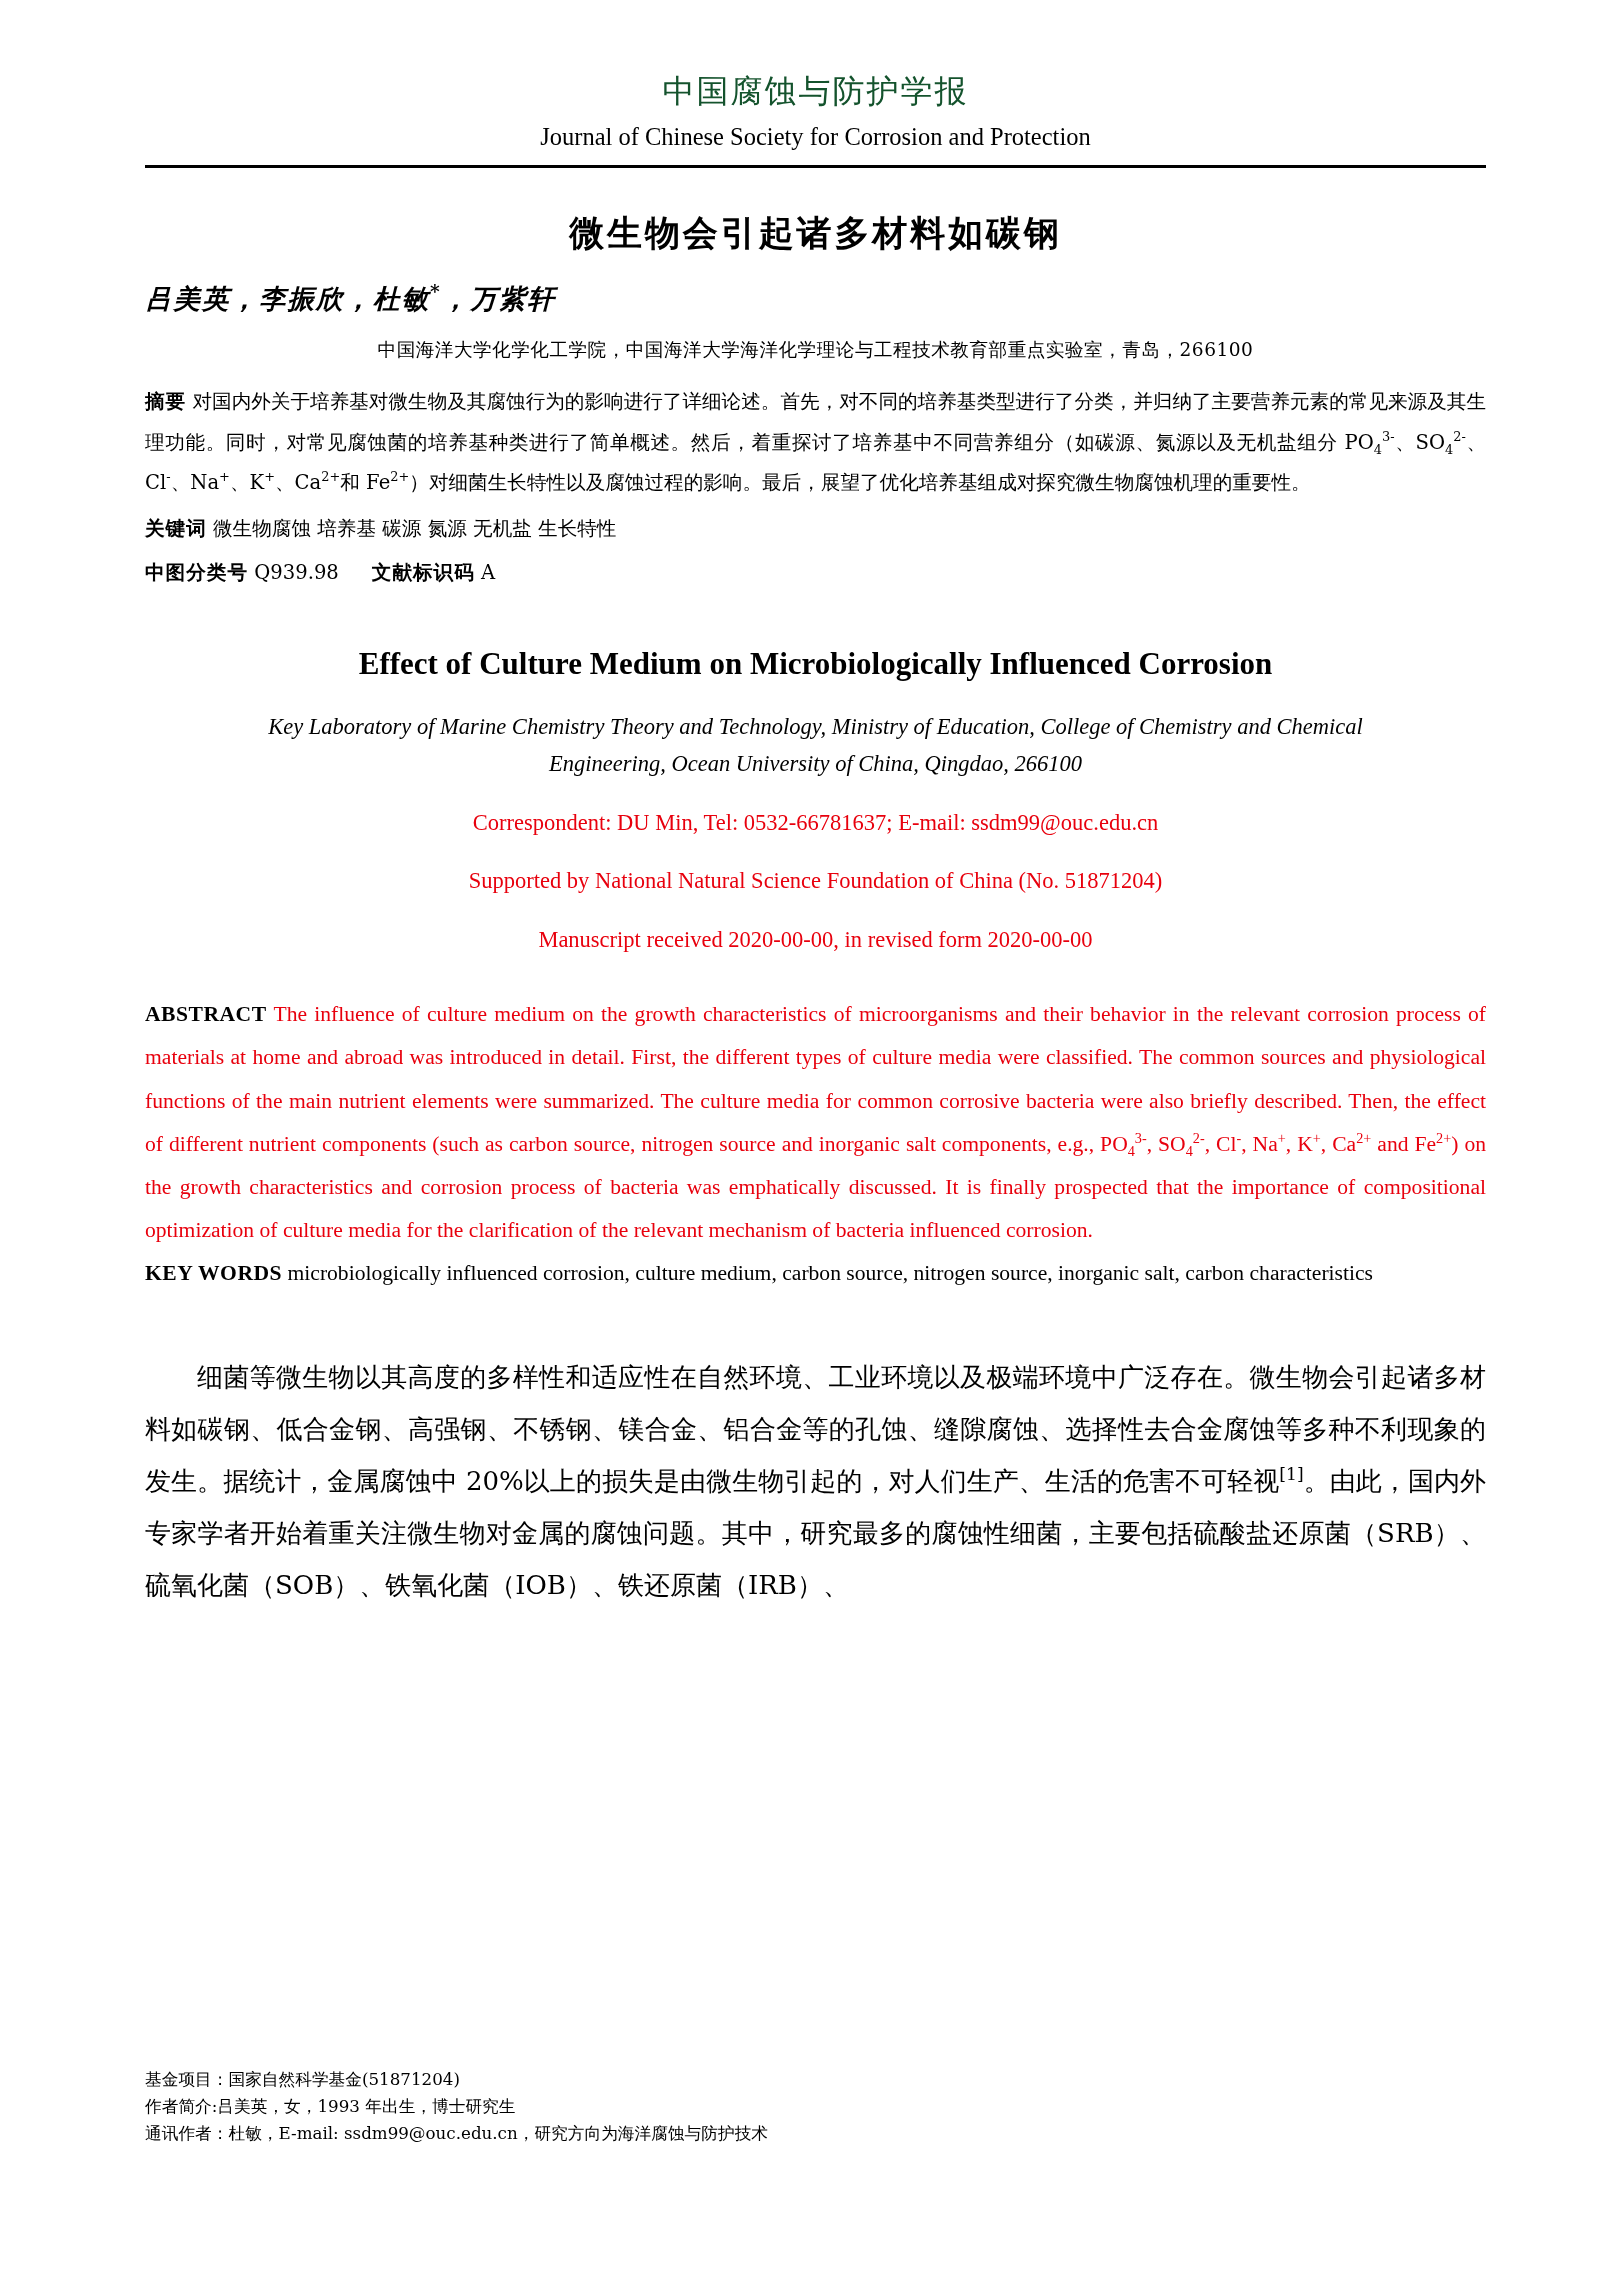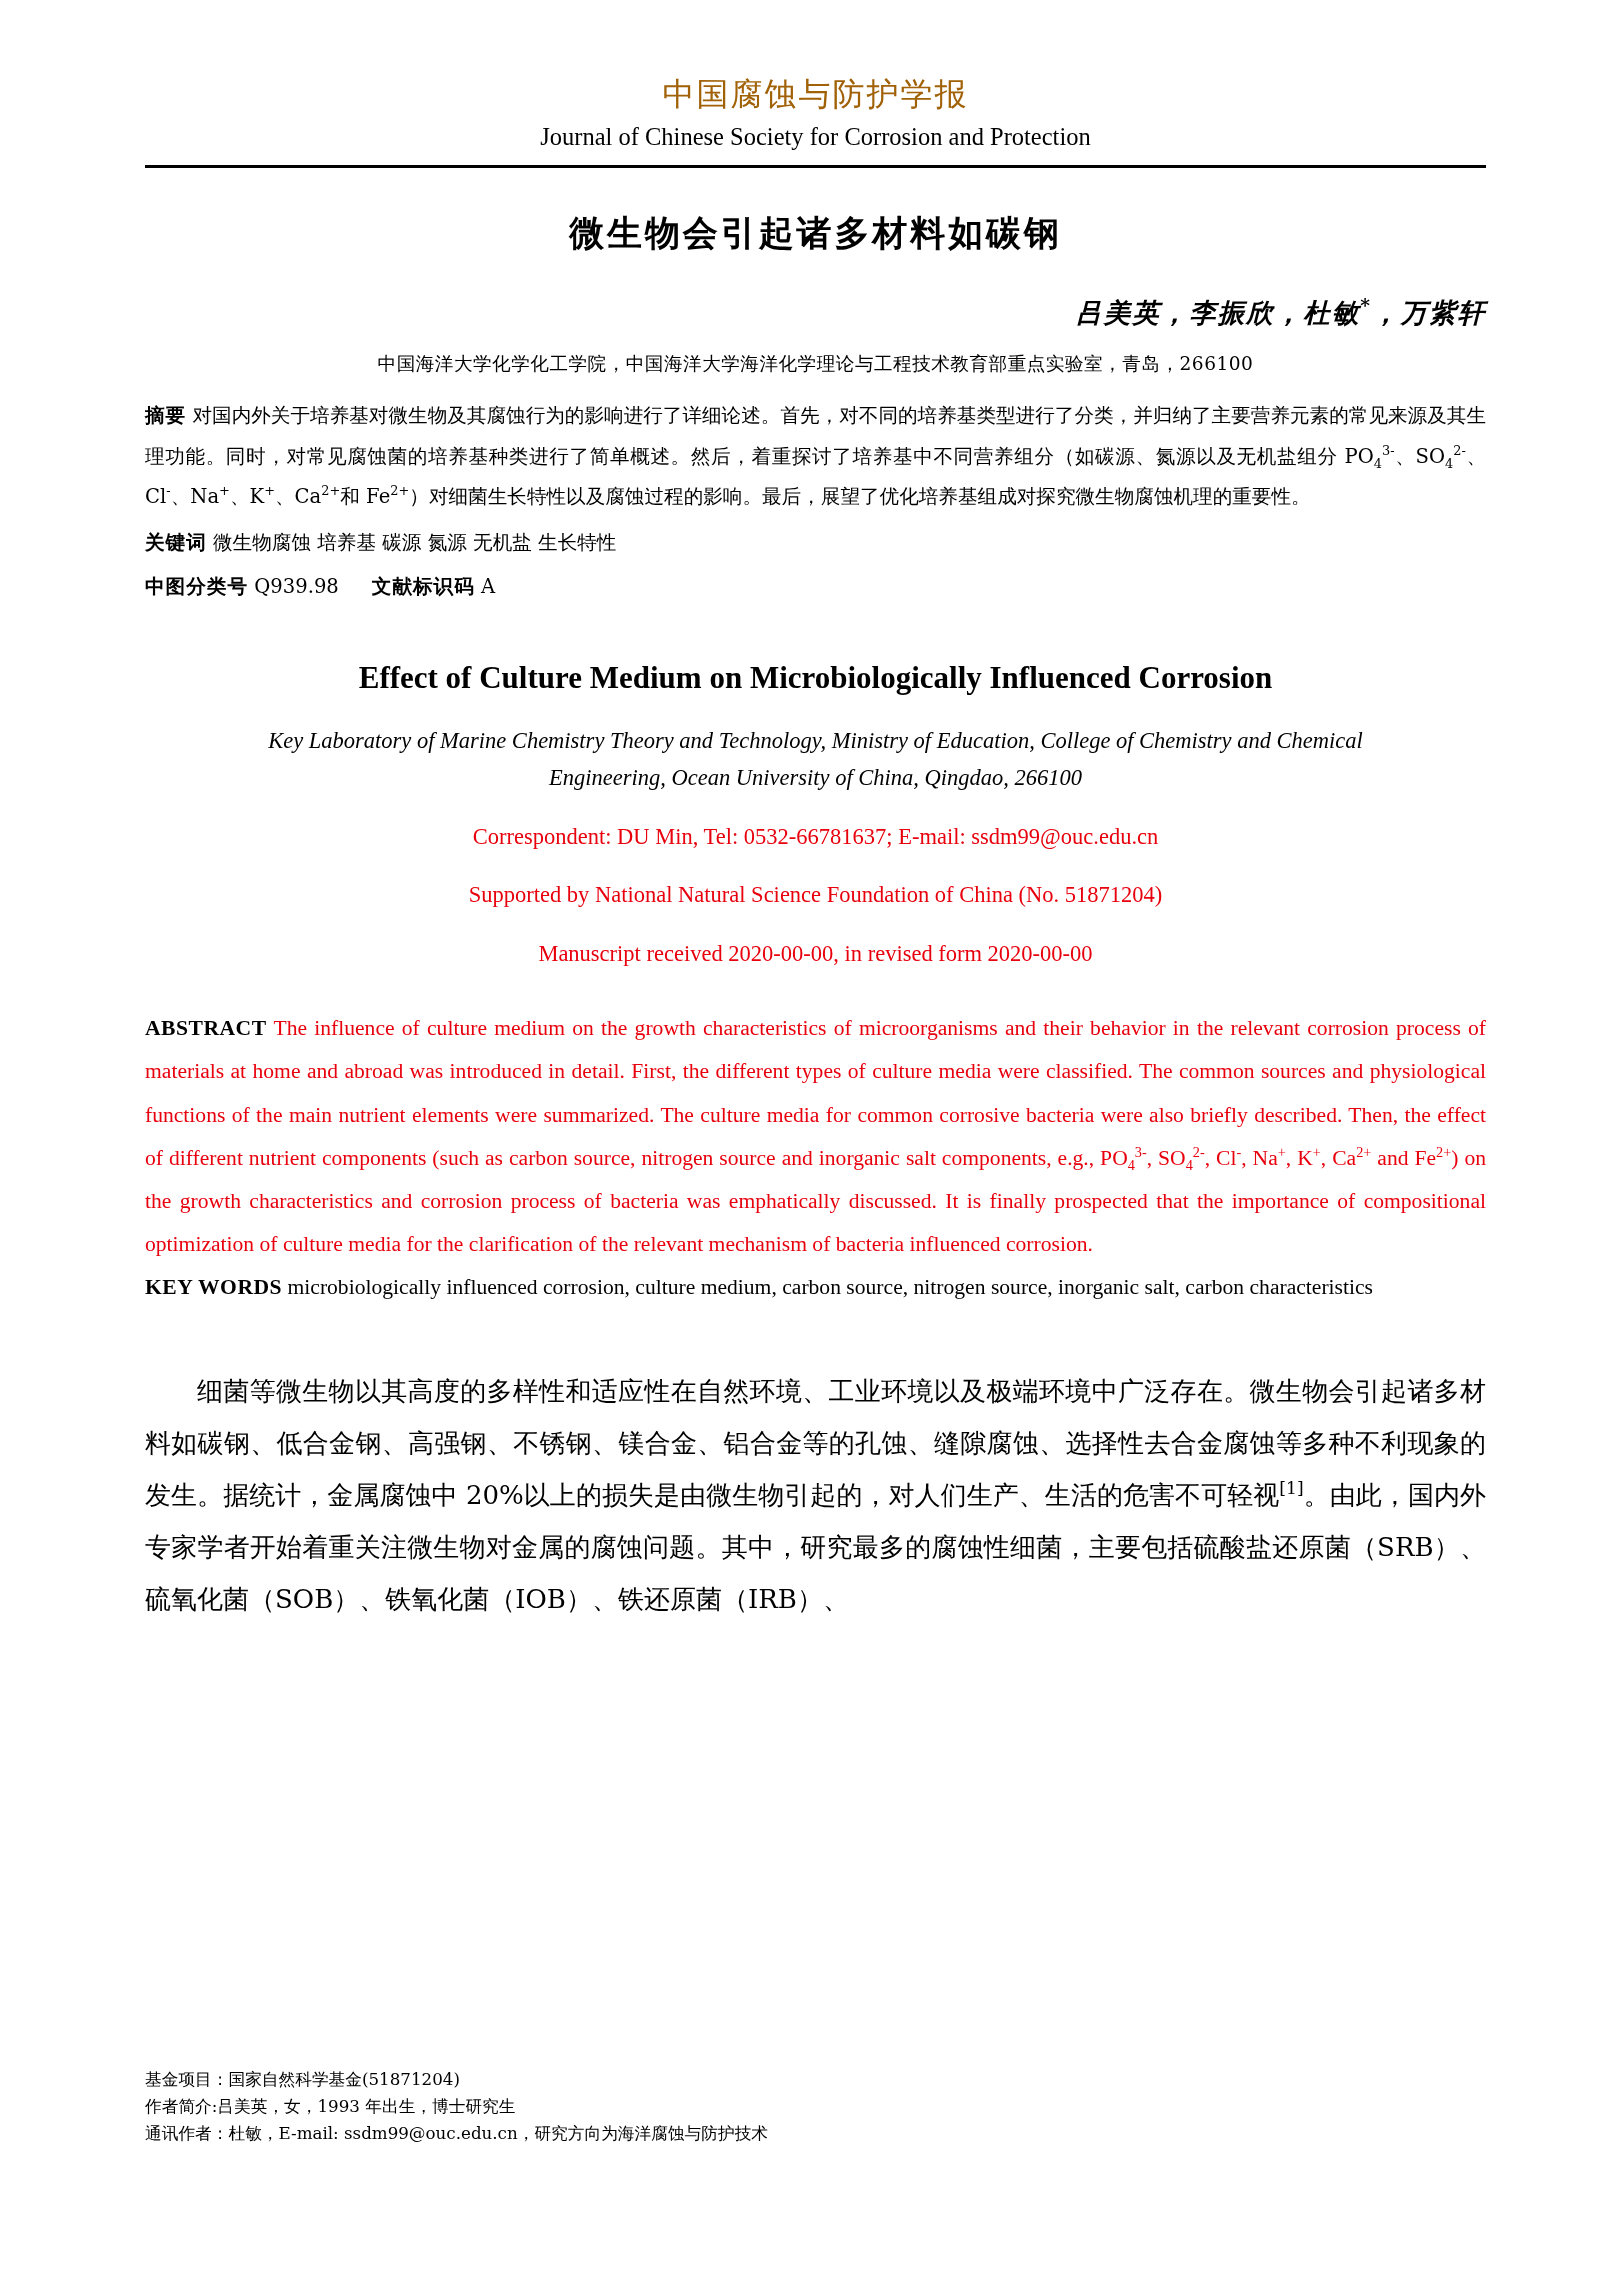--- a/index.html
+++ b/index.html
@@ -27,25 +27,25 @@
     top: 0;
     width: 1341px;
   }
 
   
   .masthead {
     text-align: center;
     padding-top: 74px;
   }
   .masthead-cn {
-    font-family: Liberation Sans, sans-serif;
+    font-family: Liberation Mono, monospace;
     font-size: 32px;
     letter-spacing: 2px;
     line-height: 1.25;
-    color: #a16207;
+    color: #14532d;
   }
   .masthead-en {
     font-family: "Liberation Serif", serif;
     font-size: 24.5px;
     line-height: 1.35;
     margin-top: 5.9px;
     color: #000;
   }
   .rule-thick {
     border: none;
@@ -58,27 +58,27 @@
   .cn-title {
     text-align: center;
     font-family: "DejaVu Sans", "Liberation Sans", sans-serif;
     font-weight: bold;
     font-size: 35px;
     letter-spacing: 2.9px;
     margin-top: 43px;
     line-height: 1.3;
   }
   .cn-authors {
-    text-align: right;
+    text-align: left;
     font-family: "DejaVu Serif", "Liberation Serif", serif;
     font-weight: bold;
     font-style: italic;
     font-size: 26.5px;
     letter-spacing: 2px;
-    margin-top: 39px;
+    margin-top: 25px;
   }
   .cn-authors .star {
     font-size: 18.6px;
     vertical-align: super;
   }
   .cn-affil {
     text-align: center;
     font-family: "DejaVu Serif", "Liberation Serif", serif;
     font-size: 18.6px;
     margin-top: 19.6px;

